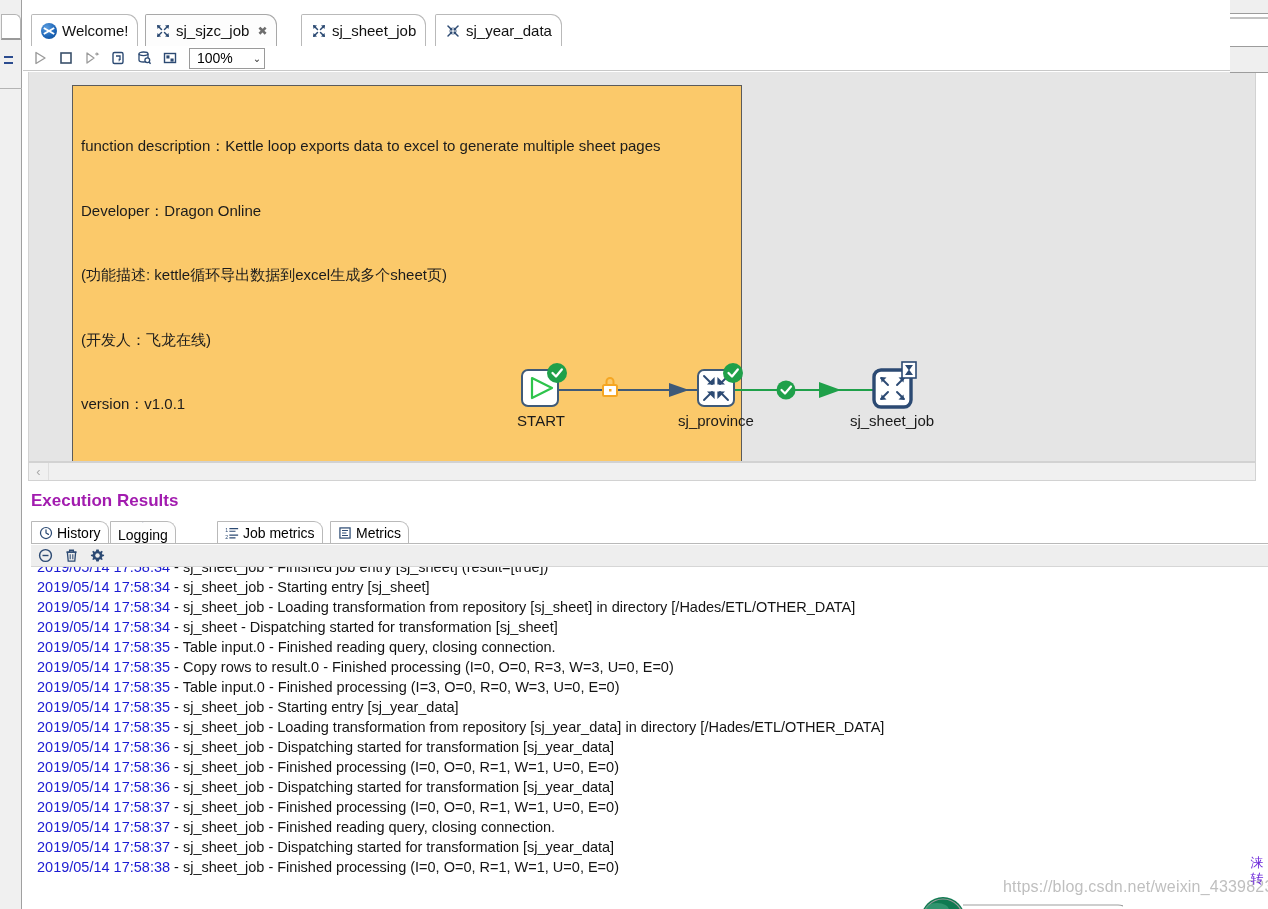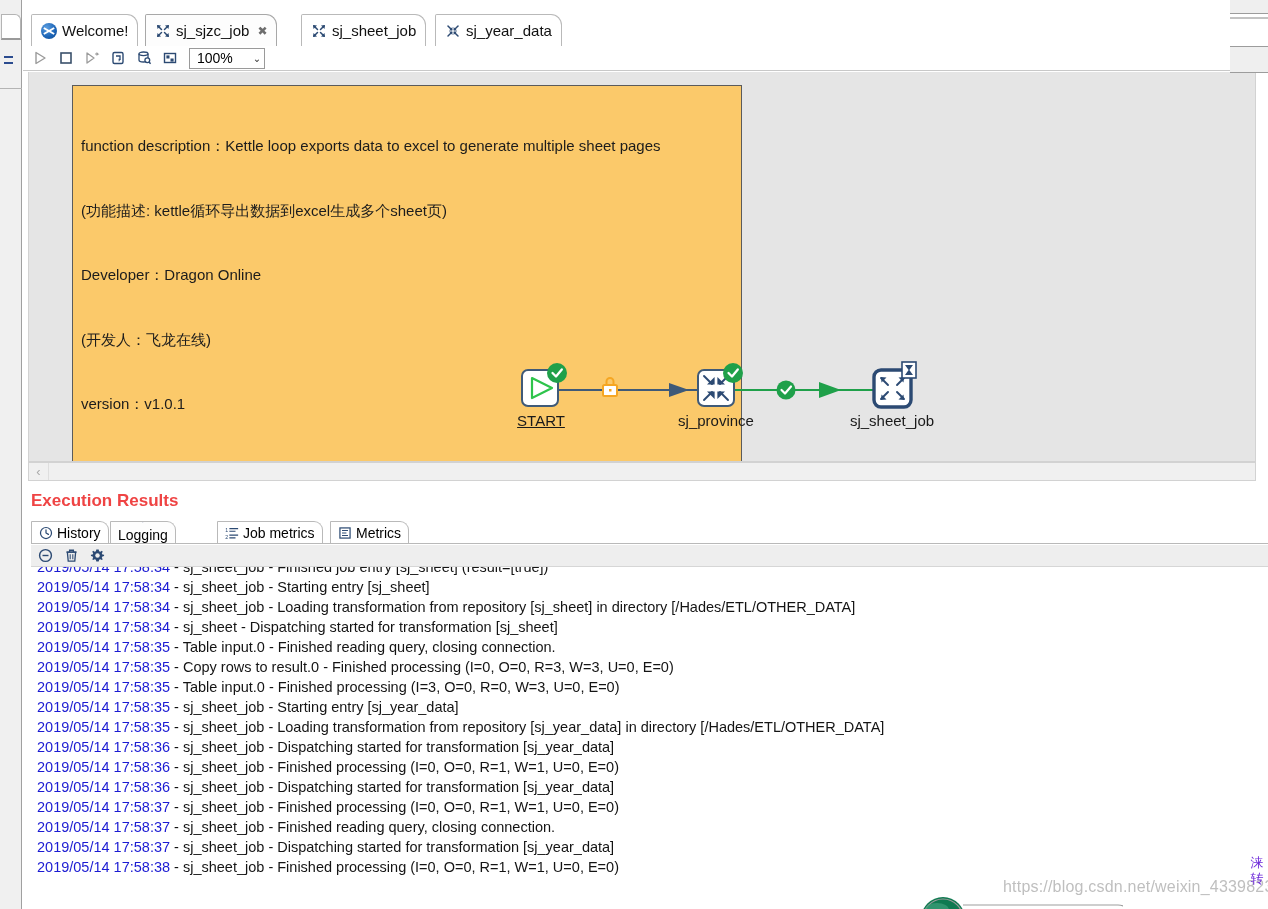--- a/index.html
+++ b/index.html
@@ -210,21 +210,21 @@
     border-right: 1px solid #dedede;
     cursor: pointer;
   }
 
   
   #exec-title {
     position: absolute;
     left: 8px; top: 491px;
     font-size: 17px;
     font-weight: bold;
-    color: #ef4444;
+    color: #a21caf;
   }
   #exec-tabs {
     position: absolute;
     left: 8px; top: 521px;
     width: 1237px; height: 23px;
   }
   .etab {
     position: absolute;
     top: 0;
     height: 22px;
@@ -442,22 +442,22 @@
     <div class="zoom-combo">
       <span>100%</span>
       <span class="chev">⌄</span>
     </div>
   </div>
 
   <div id="canvas">
 
     <div id="note">
       <div>function description：Kettle loop exports data to excel to generate multiple sheet pages</div>
+      <div>Developer：Dragon Online</div>
       <div>(功能描述: kettle循环导出数据到excel生成多个sheet页)</div>
-      <div>Developer：Dragon Online</div>
       <div>(开发人：飞龙在线)</div>
       <div>version：v1.0.1</div>
       <div>(版本号：v1.0.1)</div>
       
       
       
     </div>
 
     <svg id="flow" viewBox="0 0 1228 390">
 
@@ -517,21 +517,21 @@
           <path d="M852 328 L852.5 322.5 L857.5 327.5 Z"></path>
             <path d="M875 328 L869.5 327.5 L874.5 322.5 Z"></path>
         </g>
         <g>
           <rect x="873" y="290" width="14" height="16" fill="#ffffff" stroke="#2c4a73" stroke-width="1.6"></rect>
           <path d="M876 293 L884 293 L880.4 298 L884 303 L876 303 L879.6 298 Z" fill="#2c4a73"></path>
         </g>
       </g>
     </svg>
 
-    <div class="node-label" style="left:483px; top:340px; width:58px;text-decoration:underline;">START</div>
+    <div class="node-label" style="left:483px; top:340px; width:58px;">START</div>
     <div class="node-label" style="left:617px; top:340px; width:140px;">sj_province</div>
     <div class="node-label" style="left:793px; top:340px; width:140px;">sj_sheet_job</div>
   </div>
 
   <div id="canvas-scroll">
     <div class="arrow-left">‹</div>
   </div>
 
   <div id="exec-title">Execution Results</div>
 

